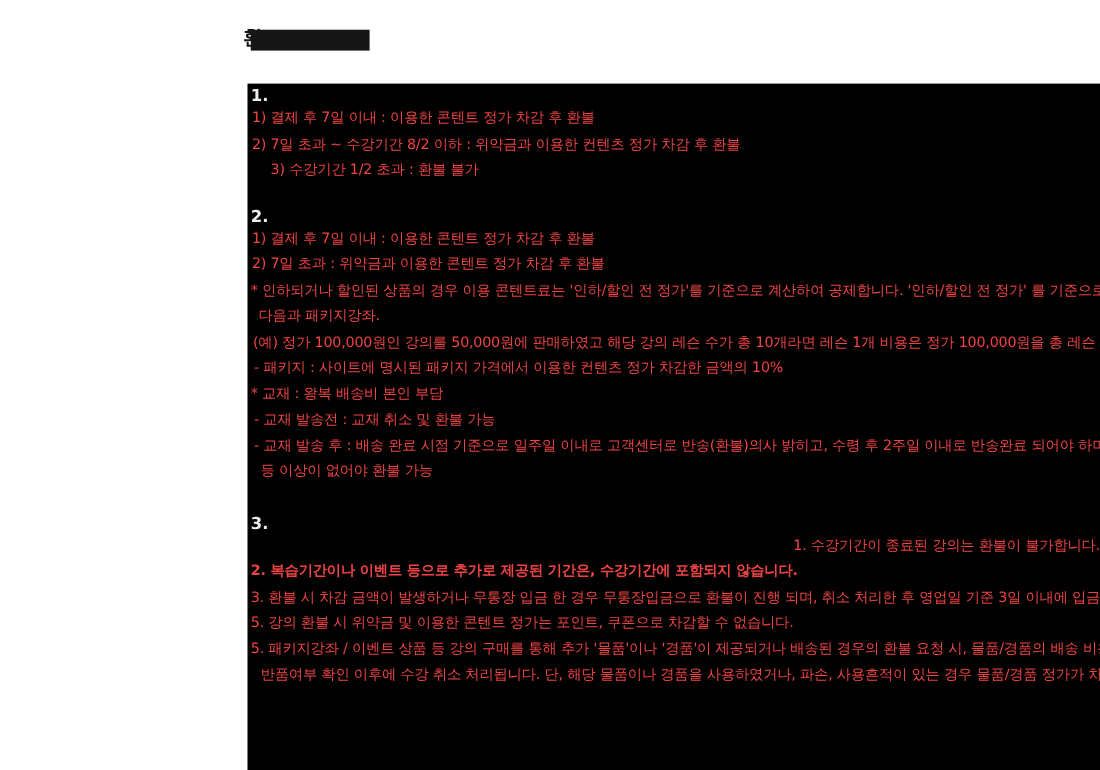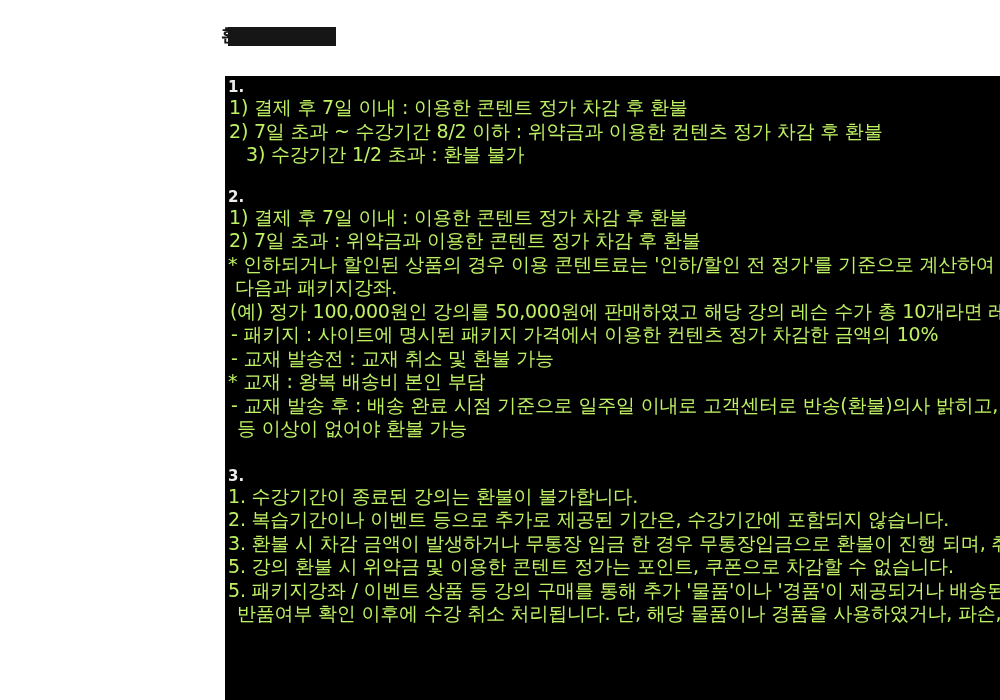--- a/index.html
+++ b/index.html
@@ -32,21 +32,21 @@
     flex:0 0 auto;
   }
   .heading-redaction{
     flex:1 1 auto;height:17px;background:#000000;margin-left:2px;
   }
   .sec-1{padding-top:2px;}
   .sec-2{margin-top:21px;}
   .sec-3{margin-top:26px;}
   .line{
     height:23.5px;line-height:23.5px;
-    font-size:19px;color:#bef264;
+    font-size:13px;color:#ef4444;
     white-space:nowrap;letter-spacing:-0.2px;
   }
 </style>
 </head>
 <body>
 
 <div class="title-fragment">환</div>
 <div class="title-redaction"></div>
 
 <div class="panel">
@@ -68,35 +68,35 @@
       <span class="section-number">2.</span>
       <span class="heading-redaction"></span>
     </div>
     <div class="lines">
         <div class="line" style="padding-left: 1px;">1) 결제 후 7일 이내 : 이용한 콘텐트 정가 차감 후 환불</div>
         <div class="line" style="padding-left: 1px;">2) 7일 초과 : 위약금과 이용한 콘텐트 정가 차감 후 환불</div>
         <div class="line" style="padding-left: 0px;">* 인하되거나 할인된 상품의 경우 이용 콘텐트료는 '인하/할인 전 정가'를 기준으로 계산하여 공제합니다. '인하/할인 전 정가' 를 기준으로 공제한다는 것은</div>
         <div class="line" style="padding-left: 7px;">다음과 패키지강좌.</div>
         <div class="line" style="padding-left: 2px;">(예) 정가 100,000원인 강의를 50,000원에 판매하였고 해당 강의 레슨 수가 총 10개라면 레슨 1개 비용은 정가 100,000원을 총 레슨 수 10개로 나눈</div>
         <div class="line" style="padding-left: 3px;">- 패키지 : 사이트에 명시된 패키지 가격에서 이용한 컨텐츠 정가 차감한 금액의 10%</div>
+        <div class="line" style="padding-left: 0px;">* 교재 : 왕복 배송비 본인 부담</div>
         <div class="line" style="padding-left: 3px;">- 교재 발송전 : 교재 취소 및 환불 가능</div>
-        <div class="line" style="padding-left: 0px;">* 교재 : 왕복 배송비 본인 부담</div>
         <div class="line" style="padding-left: 3px;">- 교재 발송 후 : 배송 완료 시점 기준으로 일주일 이내로 고객센터로 반송(환불)의사 밝히고, 수령 후 2주일 이내로 반송완료 되어야 하며, 교재에 낙서 및 훼손</div>
         <div class="line" style="padding-left: 9px;">등 이상이 없어야 환불 가능</div>
       </div>
   </div>
 
   <div class="section sec-3">
     <div class="section-heading">
       <span class="section-number">3.</span>
       <span class="heading-redaction"></span>
     </div>
     <div class="lines">
-        <div class="line" style="padding-left: 0px;">1. 수강기간이 종료된 강의는 환불이 불가합니다.</div>
-        <div class="line" style="padding-left: 0px;">2. 복습기간이나 이벤트 등으로 추가로 제공된 기간은, 수강기간에 포함되지 않습니다.</div>
+        <div class="line" style="padding-left: 0px; text-align: right;">1. 수강기간이 종료된 강의는 환불이 불가합니다.</div>
+        <div class="line" style="padding-left: 0px; font-weight: bold;">2. 복습기간이나 이벤트 등으로 추가로 제공된 기간은, 수강기간에 포함되지 않습니다.</div>
         <div class="line" style="padding-left: 0px;">3. 환불 시 차감 금액이 발생하거나 무통장 입금 한 경우 무통장입금으로 환불이 진행 되며, 취소 처리한 후 영업일 기준 3일 이내에 입금되오니 유의 바랍니다.</div>
         <div class="line" style="padding-left: 0px;">5. 강의 환불 시 위약금 및 이용한 콘텐트 정가는 포인트, 쿠폰으로 차감할 수 없습니다.</div>
         <div class="line" style="padding-left: 0px;">5. 패키지강좌 / 이벤트 상품 등 강의 구매를 통해 추가 '물품'이나 '경품'이 제공되거나 배송된 경우의 환불 요청 시, 물품/경품의 배송 비용은 본인 부담으로 하며,</div>
         <div class="line" style="padding-left: 9px;">반품여부 확인 이후에 수강 취소 처리됩니다.  단, 해당 물품이나 경품을 사용하였거나, 파손, 사용흔적이 있는 경우 물품/경품 정가가 차감되고 환불 됩니다.</div>
       </div>
   </div>
 
 </div>
 
 </body></html>

